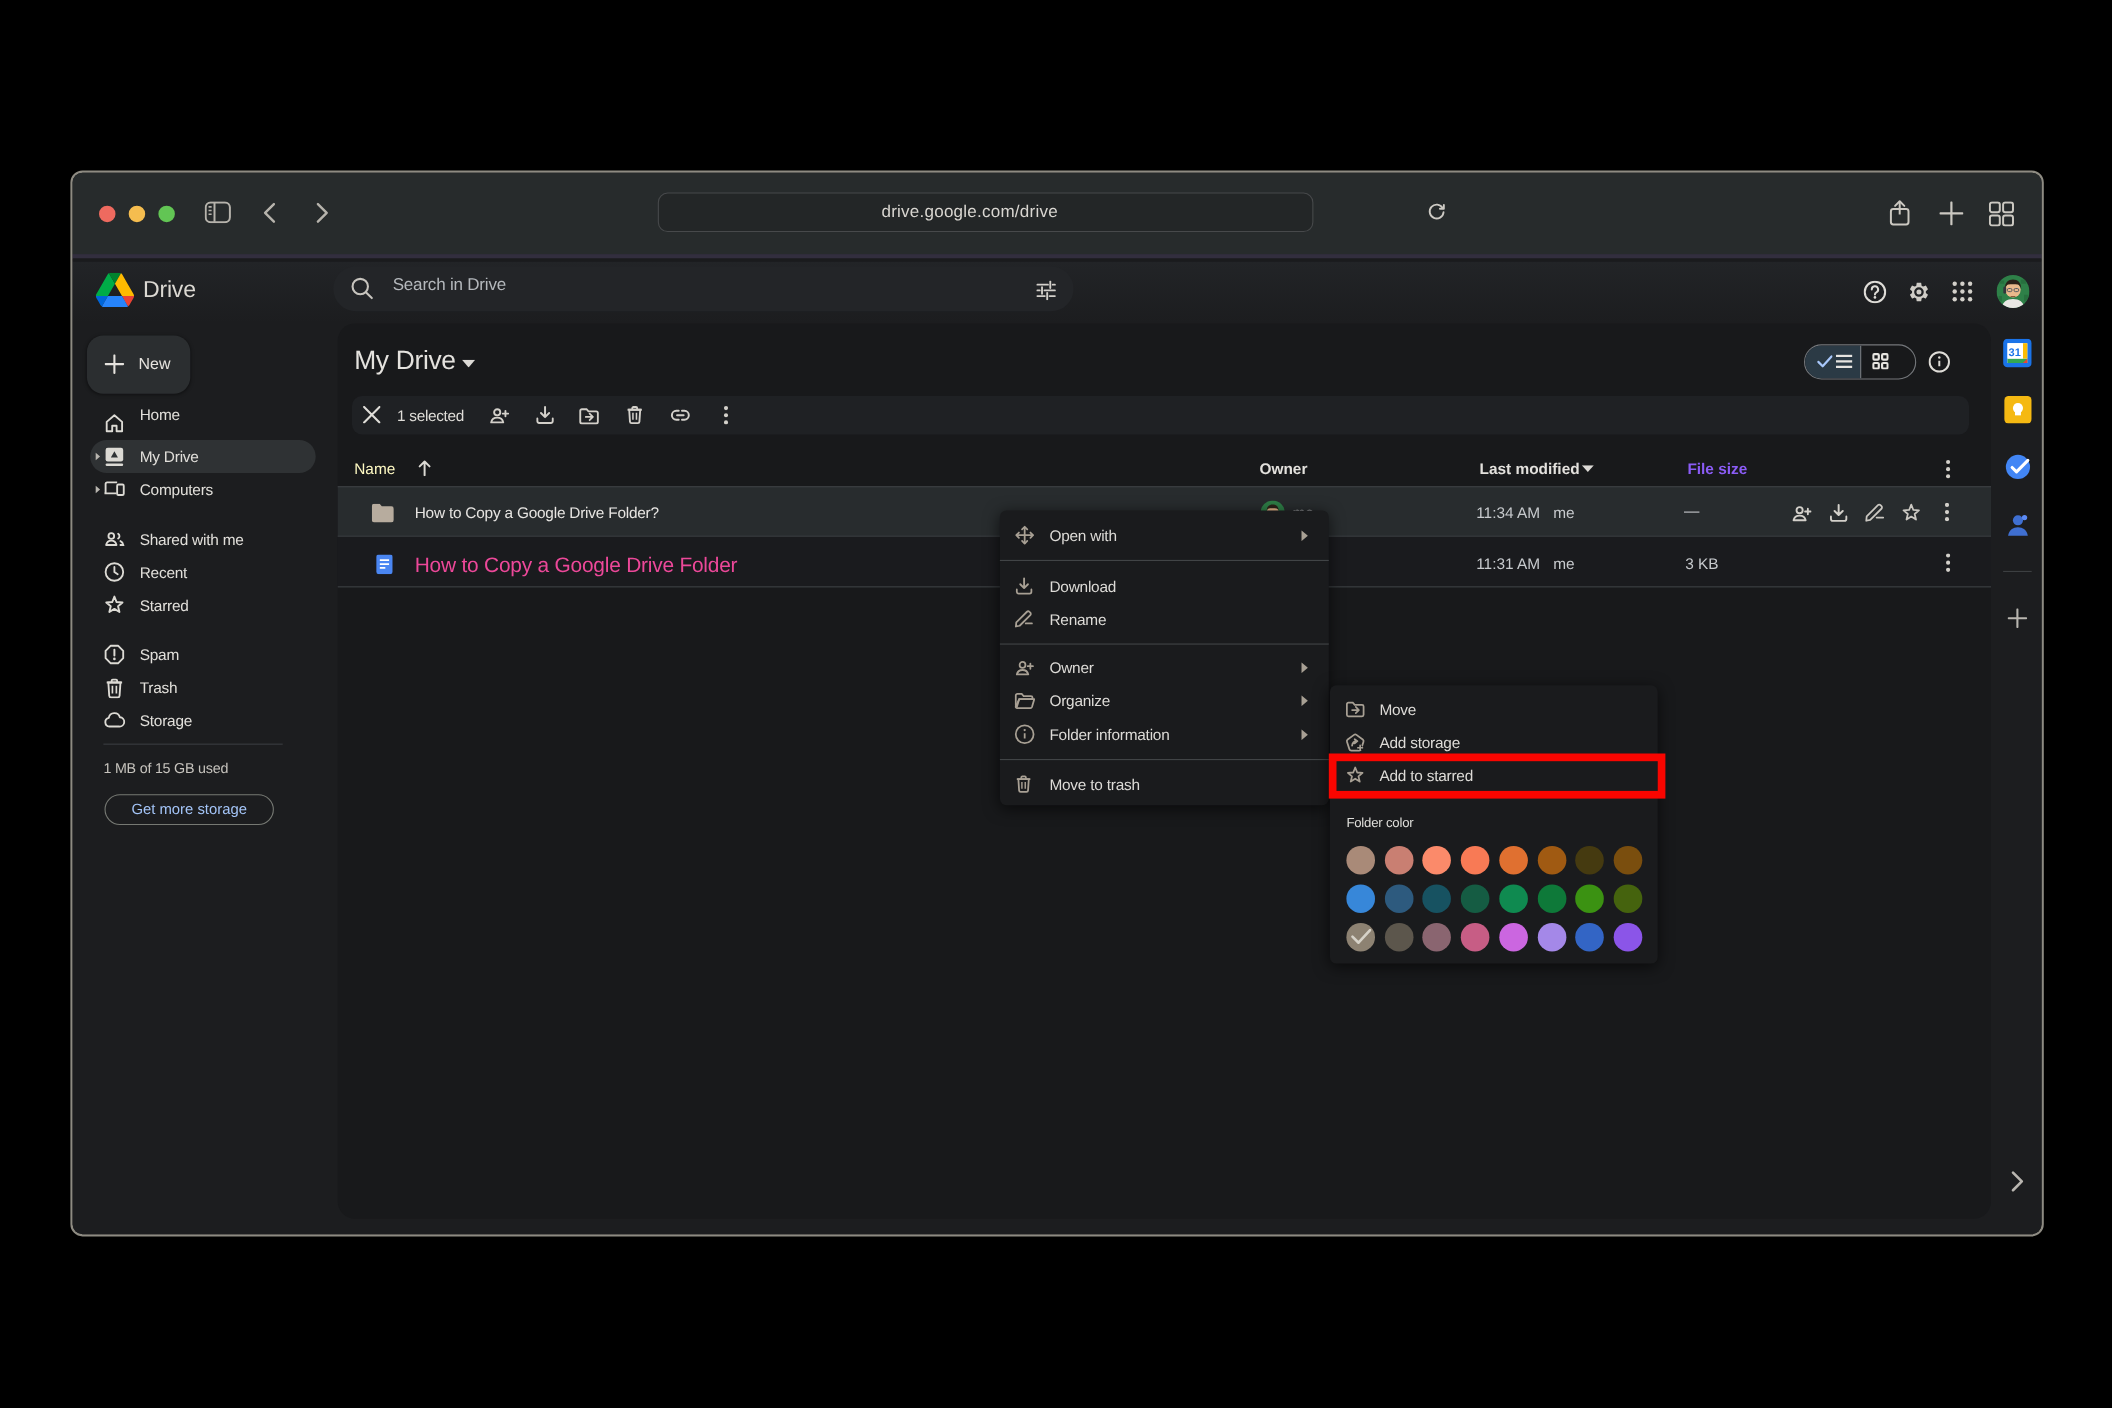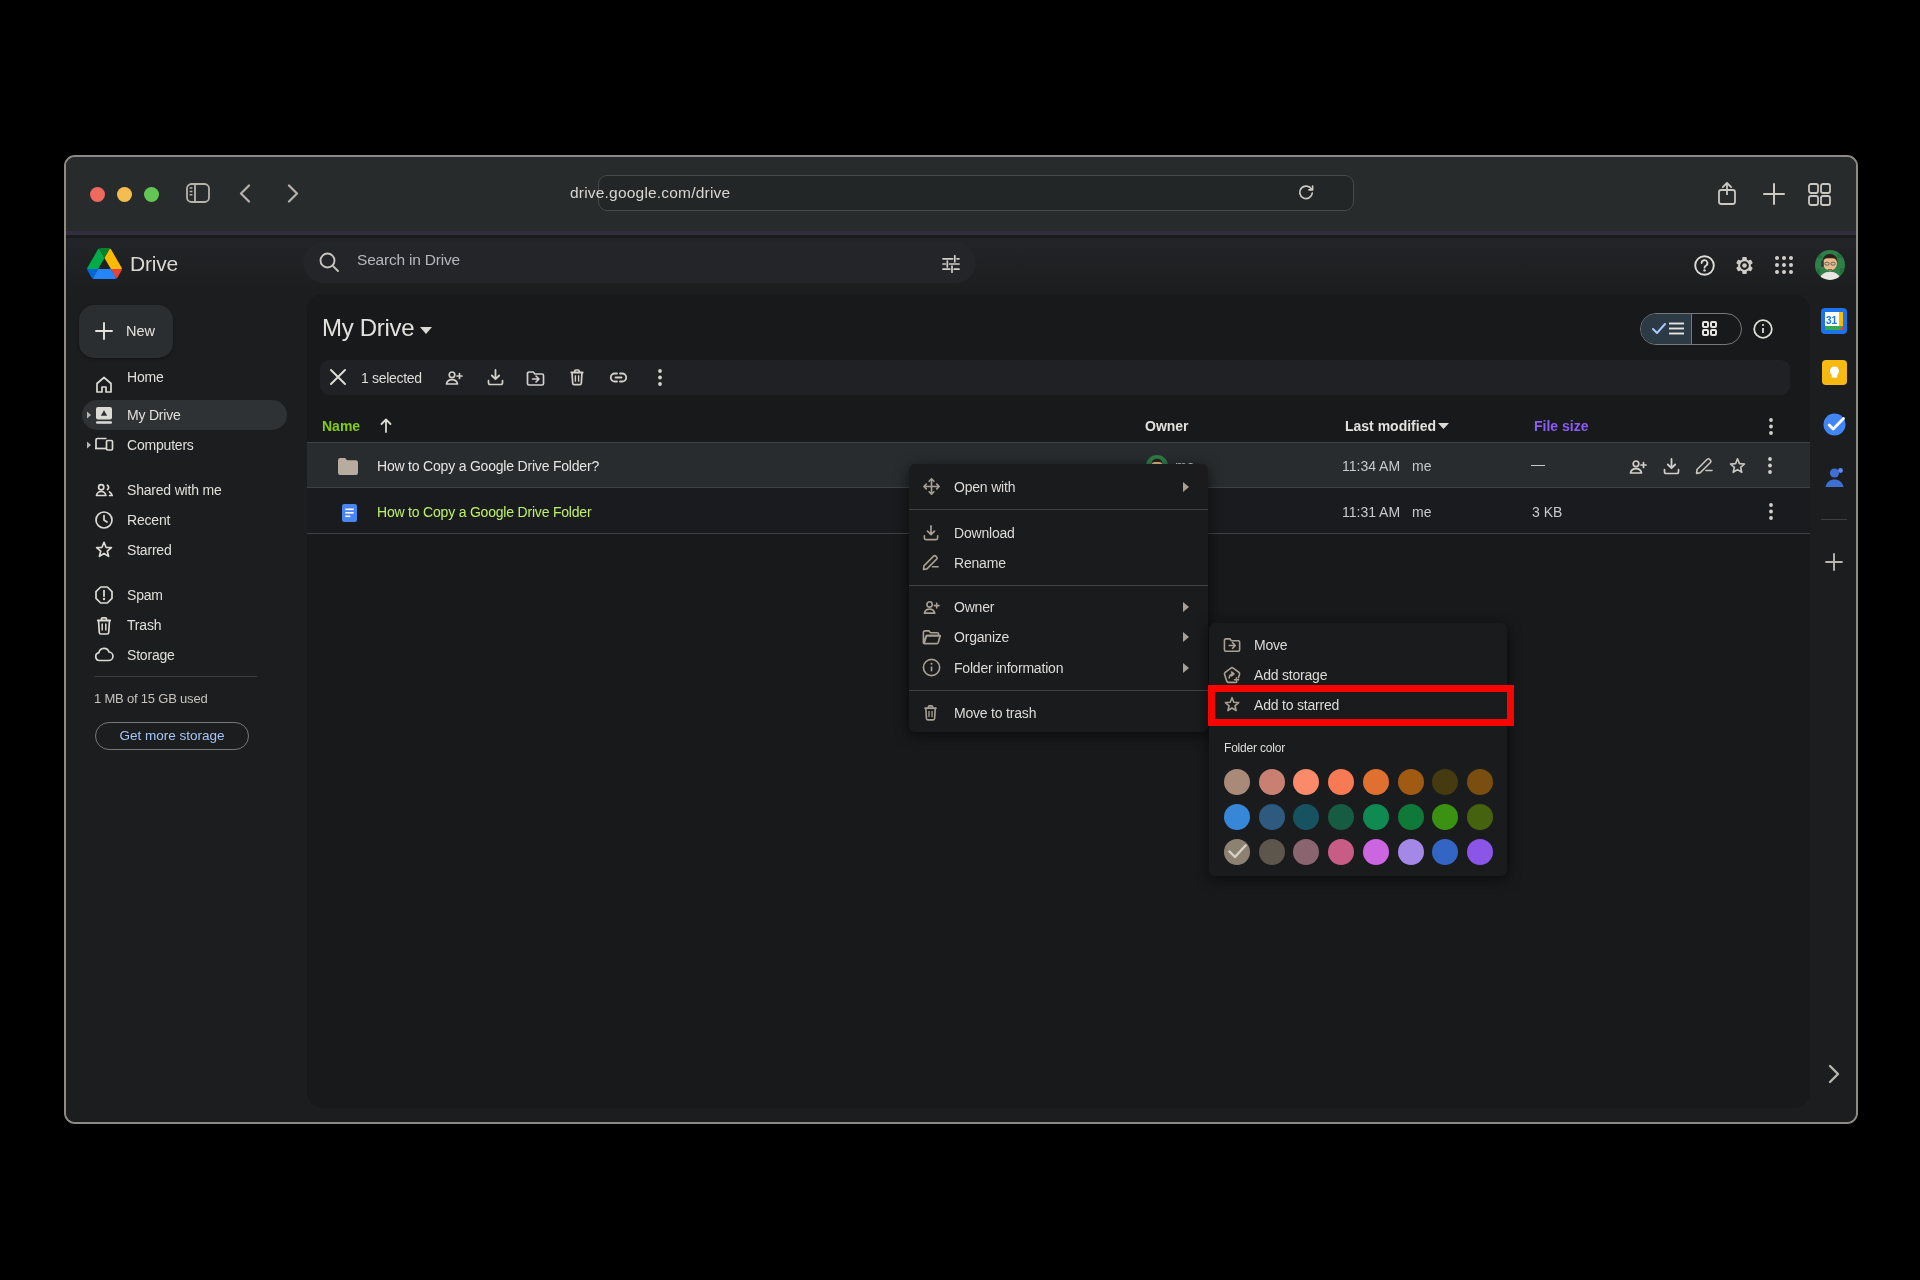--- a/index.html
+++ b/index.html
@@ -6,23 +6,23 @@
 body{font-family:"Liberation Sans",sans-serif;position:relative}
 .a{position:absolute}
 .win{left:64px;top:155px;width:1794px;height:969px;border-radius:11px;
  border:2px solid #8e8b82;background:#1c1d1f;overflow:hidden}
 .tb{left:0;top:0;width:100%;height:76px;background:#272b2c}
 .band{left:0;top:76px;width:100%;height:4px;background:#322e3e}
 .dline{left:0;top:80px;width:100%;height:3px;background:#1a1b1d}
 .app{left:0;top:83px;width:100%;height:886px;
  background:linear-gradient(180deg,#222427 0px,#1c1d1f 55px)}
 .dot{border-radius:50%}
-.urlbar{left:534px;top:20px;width:756px;height:36px;border-radius:9px;
+.urlbar{left:534px;top:20px;width:596px;height:36px;border-radius:9px;
  border:1px solid #47494b;background:#232627;color:#d9d6d1;font-size:15.5px;
- line-height:33px;letter-spacing:.2px;text-indent:-29px}
+ text-align:center;line-height:33px;letter-spacing:.2px;text-indent:-29px}
 .card{left:243px;top:139px;width:1503px;height:814px;background:#18191b;border-radius:16px}
 .search{left:239px;top:87px;width:673px;height:41px;border-radius:21px;background:#232528}
 .navtxt{font-size:14px;letter-spacing:-.2px;color:#e1dfda}
 .ctxt{color:#dddbd7;font-size:14px;letter-spacing:-.2px}
 .menu{background:#1a1b1d;border-radius:6px;box-shadow:0 3px 14px rgba(0,0,0,.6)}
 .div{height:1px;background:#414446}
 .cc{border-radius:50%;width:26px;height:26px}
 </style></head><body>
 <div class="a win">
     <div class="a" style="left:-2px;top:-2px;width:1794px;height:969px">
@@ -258,21 +258,21 @@
           <line x1="6.5" y1="9.5" x2="12.5" y2="9.5"></line>
         </g>
       </svg>
 <svg class="a" style="left:594px;top:214px" width="4" height="17" viewBox="0 0 4 17">
         <g fill="#d3d0ca">
           <circle cx="2" cy="2" r="1.9"></circle>
           <circle cx="2" cy="8.5" r="1.9"></circle>
           <circle cx="2" cy="15" r="1.9"></circle>
         </g>
       </svg>
-<div class="a" style="left:258px;top:263px;font-size:14px;font-weight:700;color:#84cc16">Name</div>
+<div class="a" style="left:258px;top:263px;font-size:14px;font-weight:400;color:#fef9c3">Name</div>
 <svg class="a" style="left:315px;top:263px" width="14" height="15" viewBox="0 0 14 15">
         <path d="M7 14V1.5M2.5 6 7 1.5 11.5 6" fill="none" stroke="#dcdad4" stroke-width="1.8" stroke-linecap="round" stroke-linejoin="round"></path>
       </svg>
 <div class="a" style="left:1081px;top:263px;font-size:14px;font-weight:600;color:#e3e1dd">Owner</div>
 <div class="a" style="left:1281px;top:263px;font-size:14px;font-weight:600;color:#e3e1dd">Last modified</div>
 <svg class="a" style="left:1374px;top:268px" width="11" height="6" viewBox="0 0 11 6">
         <path d="M0 0h11L5.5 6z" fill="#dcdad6"></path>
       </svg>
 <div class="a" style="left:1470px;top:263px;font-size:14px;font-weight:600;color:#8b5cf6">File size</div>
 <svg class="a" style="left:1705px;top:263px" width="4" height="17" viewBox="0 0 4 17">
@@ -327,21 +327,21 @@
         <path d="m9.5 1.8 1.9 4.8 5.1.4-3.9 3.3 1.2 5-4.3-2.7-4.3 2.7 1.2-5L2.5 7l5.1-.4z" fill="none" stroke="#cac7c1" stroke-width="1.6" stroke-linejoin="round"></path>
       </svg>
 <svg class="a" style="left:278px;top:349px" width="15" height="18" viewBox="0 0 15 18">
         <rect width="15" height="18" rx="2.2" fill="#4a86f2"></rect>
         <g stroke="#fff" stroke-width="1.6">
           <line x1="3.3" y1="5.3" x2="11.7" y2="5.3"></line>
           <line x1="3.3" y1="8.8" x2="11.7" y2="8.8"></line>
           <line x1="3.3" y1="12.3" x2="8.3" y2="12.3"></line>
         </g>
       </svg>
-<div class="a" style="left:313px;top:349px;font-size:14px;letter-spacing:-.2px;font-weight:500;color:#bef264">How to Copy a Google Drive Folder</div>
+<div class="a" style="left:313px;top:349px;font-size:19px;letter-spacing:-.2px;font-weight:500;color:#ec4899">How to Copy a Google Drive Folder</div>
 <div class="a" style="left:1278px;top:349px;font-size:14px;color:#c7cacd">11:31 AM</div>
 <div class="a" style="left:1348px;top:349px;font-size:14px;color:#c7cacd">me</div>
 <div class="a" style="left:1468px;top:349px;font-size:14px;color:#c7cacd">3 KB</div>
 <svg class="a" style="left:1705px;top:348px" width="4" height="17" viewBox="0 0 4 17">
         <g fill="#d3d0ca">
           <circle cx="2" cy="2" r="1.9"></circle>
           <circle cx="2" cy="8.5" r="1.9"></circle>
           <circle cx="2" cy="15" r="1.9"></circle>
         </g>
       </svg>

